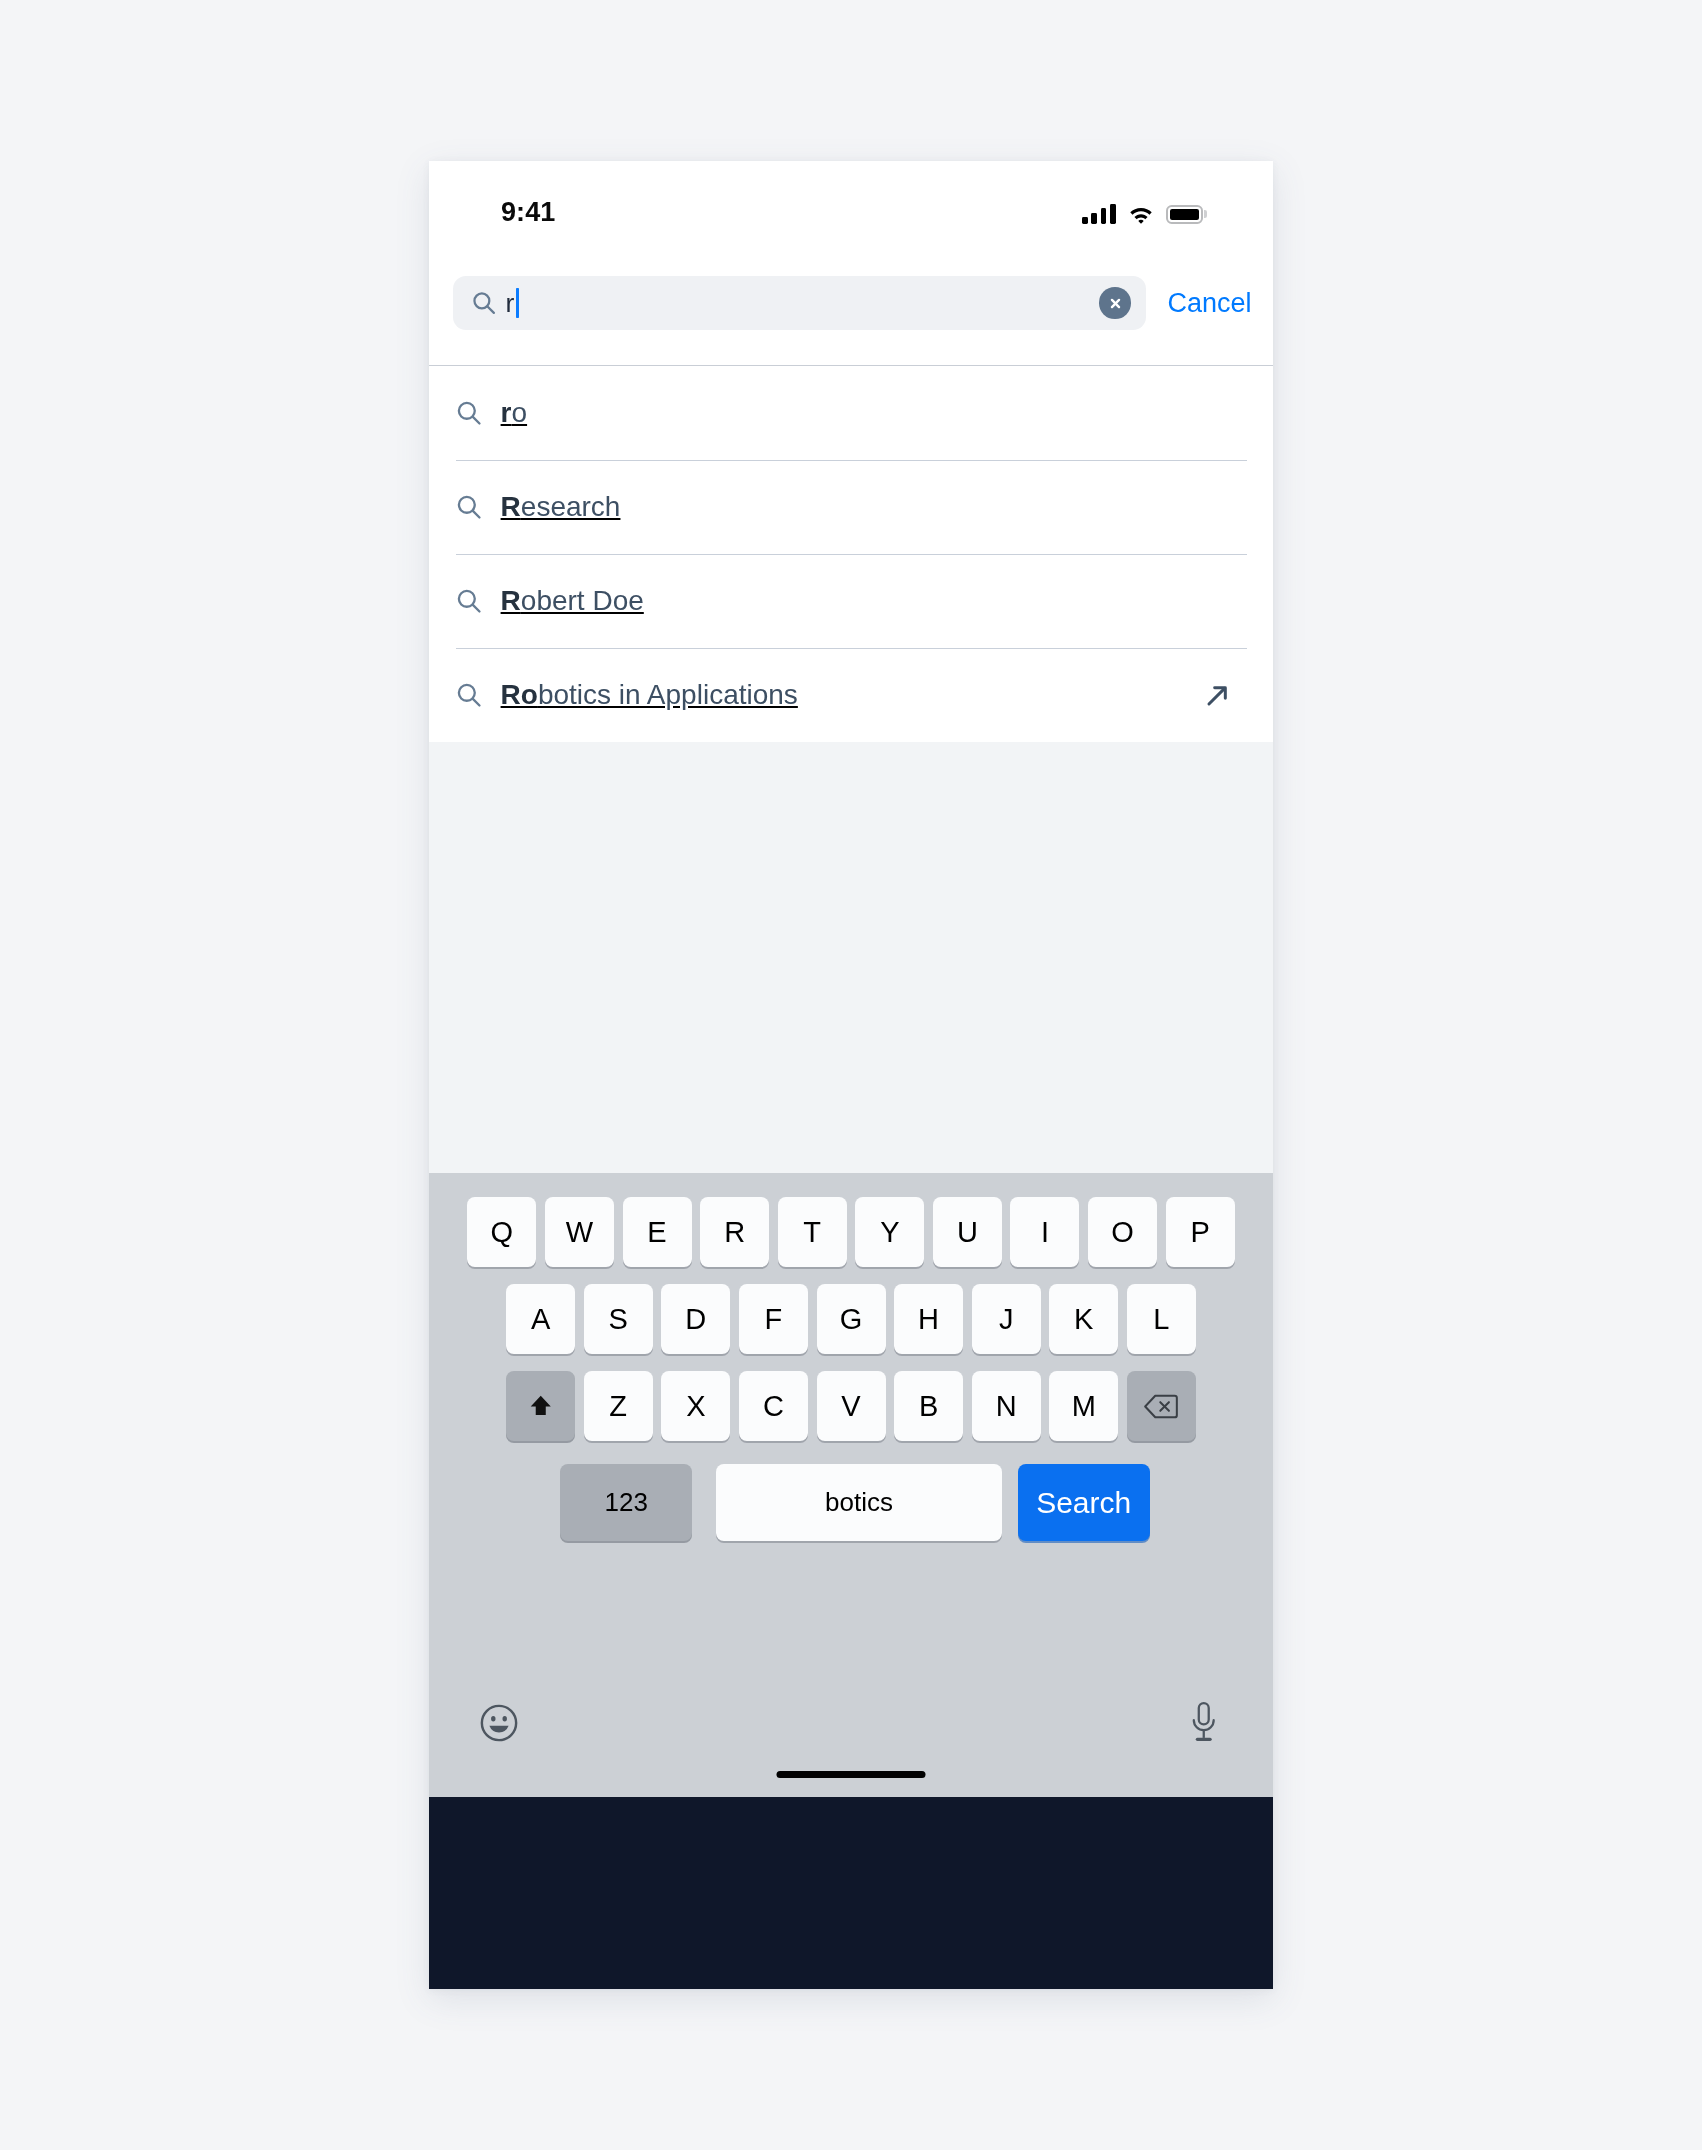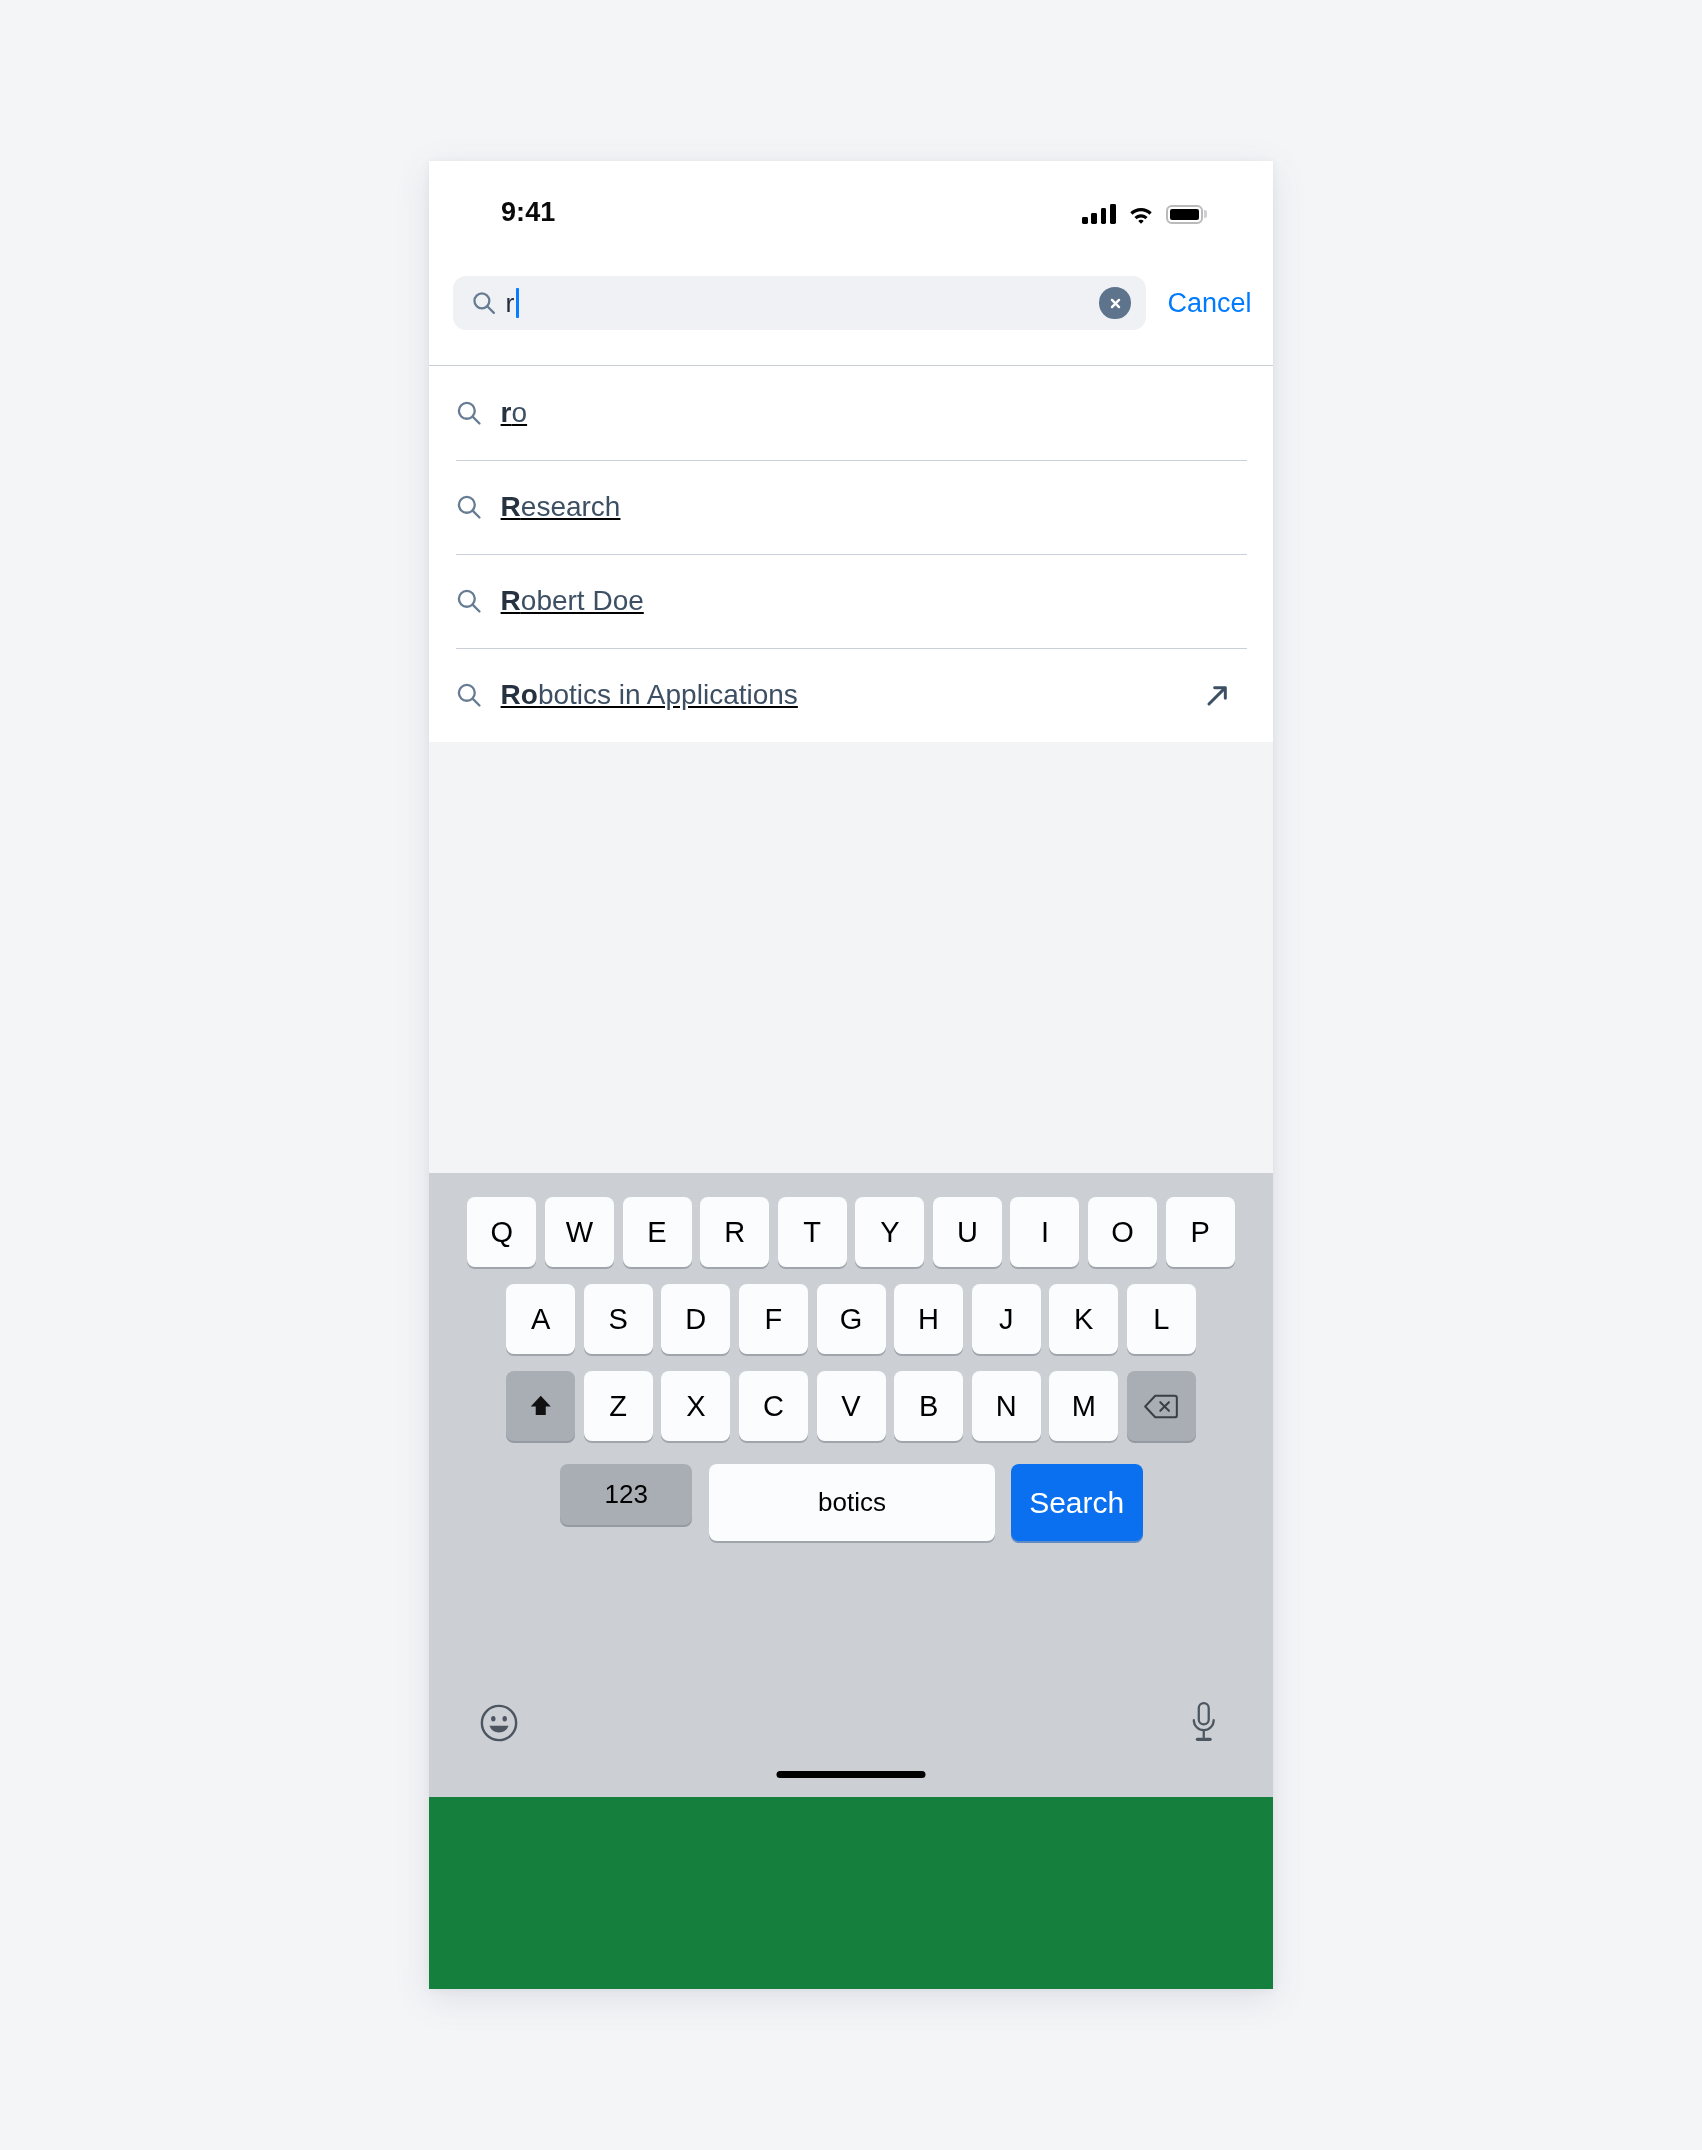--- a/index.html
+++ b/index.html
@@ -12,21 +12,21 @@
     overflow: hidden;
   }
 
   
   #phone {
     position: absolute;
     left: 429px;
     top: 161px;
     width: 844px;
     height: 1828px;
-    background: #15803d;
+    background: #0f172a;
     box-shadow: 0 10px 33px rgba(80,95,120,.13), 0 1.4px 7.2px rgba(80,95,120,.07);
     overflow: hidden;
   }
 
   
   #status-bar {
     position: relative;
     height: 80px;
     background: #ffffff;
   }
@@ -181,25 +181,25 @@
   #row2 .key { width: 69px; margin: 0 4.3px; }
   #row2 { padding: 0 0 0 0; }
   #row3 .key { width: 69px; margin: 0 4.3px; }
   .key.wide-fn {
     width: 94px;
     background: #a9aeb5;
     box-shadow: 0 2.1px 0 rgba(125,131,139,.7);
   }
   #row4 { margin-top: 23px; }
   #row4 .key-123 {
-    width: 132px; height: 61px;
+    width: 132px; height: 77px;
     background: #a9aeb5;
     box-shadow: 0 2.1px 0 rgba(125,131,139,.7);
     font-size: 26px;
-    margin: 0 11px;
+    margin: 0 18px;
   }
   #row4 .key-space {
     width: 286px; height: 77px;
     font-size: 26px;
     margin: 0 5.7px;
   }
   #row4 .key-search {
     width: 132px; height: 77px;
     background: #0a70f0;
     color: #fff;

